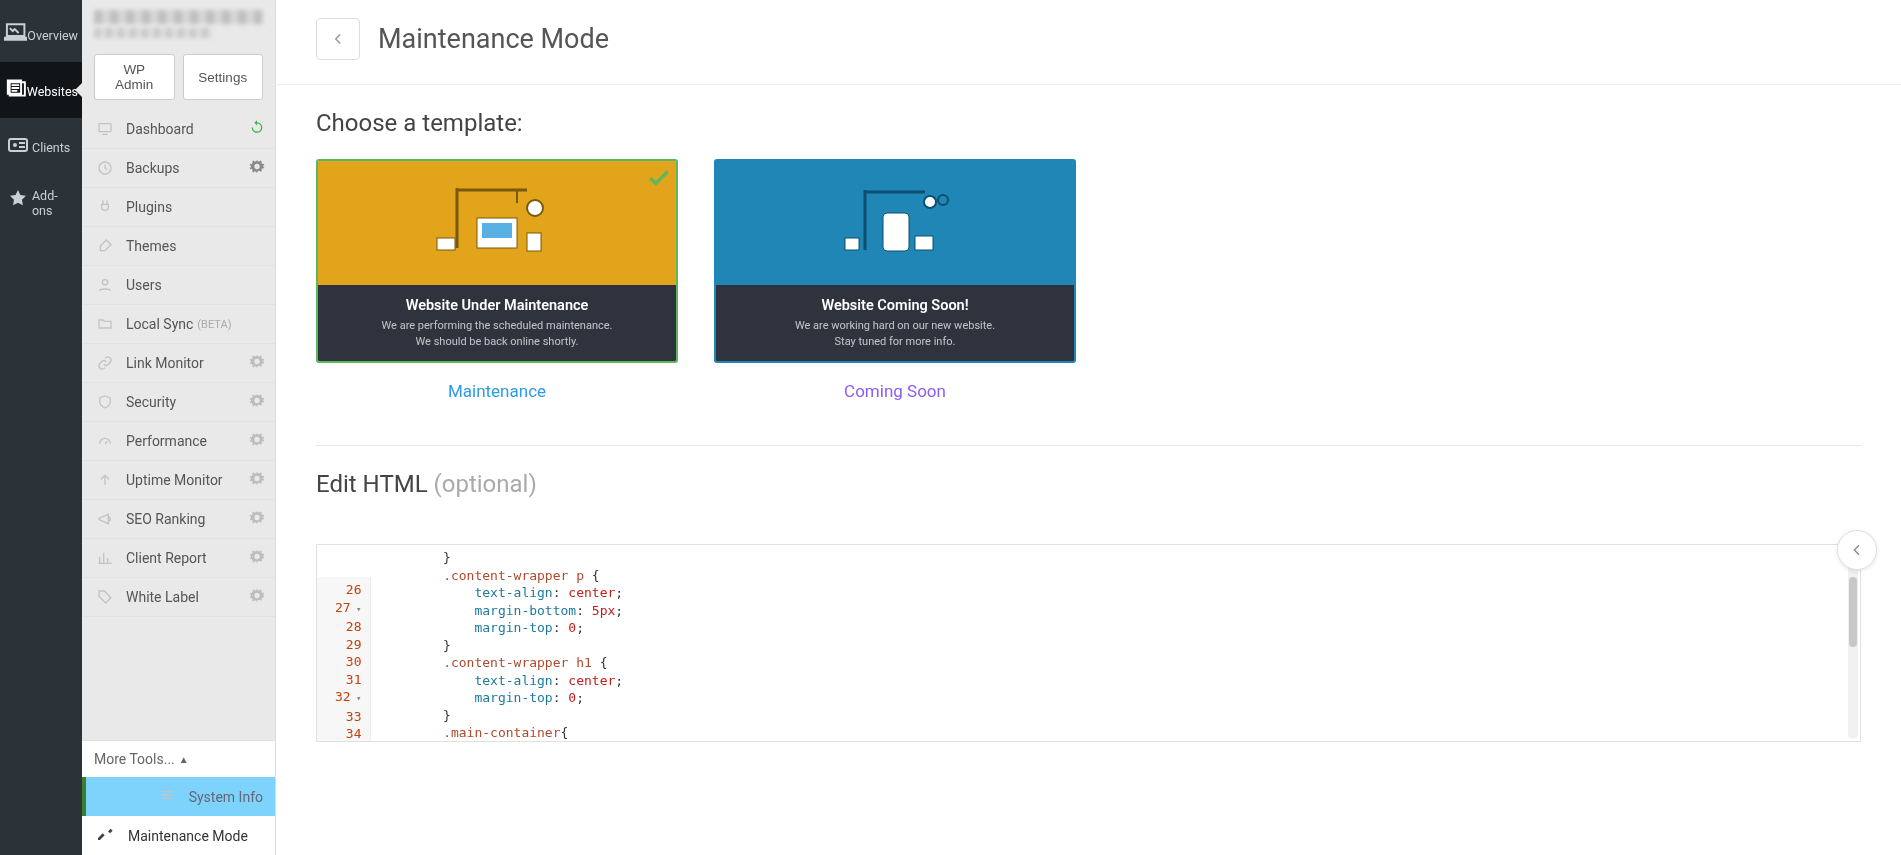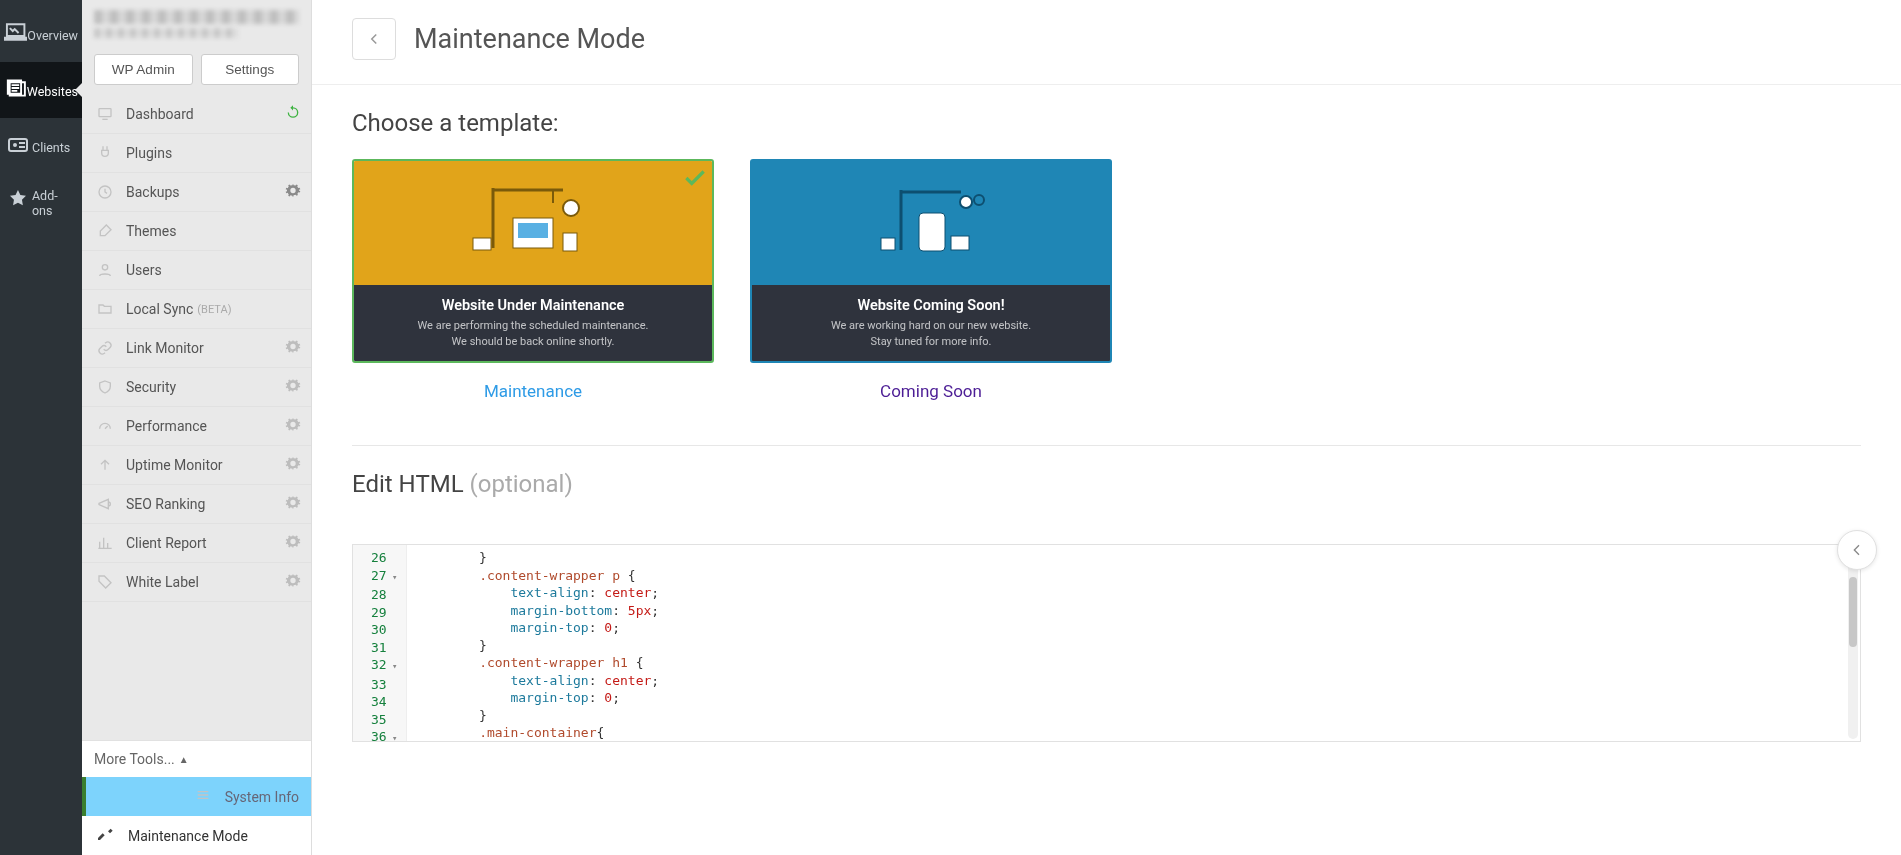--- a/index.html
+++ b/index.html
@@ -43,21 +43,21 @@
     top: 50%;
     transform: translateY(-50%);
     border: 8px solid transparent;
     border-right-color: #e9e9e9;
   }
   .rail-item svg { width: 28px; height: 24px; fill: currentColor; margin-bottom: 6px; }
   .rail-item span { font-size: 12.5px; }
 
   
   .side {
-    width: 230px;
+    width: 194px;
     background: #e9e9e9;
     border-right: 1px solid #ddd;
     flex-shrink: 0;
     display: flex;
     flex-direction: column;
     position: relative;
   }
   .side-head { padding: 10px 12px 10px 12px; }
   .site-name-blur {
     height: 14px;
@@ -180,21 +180,21 @@
   }
   .thumb-bot {
     height: 38%;
     display:flex;flex-direction:column;align-items:center;justify-content:center;
     color:#fff;
   }
   .thumb-bot .t1 { font-size: 14.5px; font-weight: 600; margin-bottom: 4px;}
   .thumb-bot .t2 { font-size: 11px; opacity: .7; line-height: 1.4; text-align:center;}
   .card-label { text-align:center; padding-top: 18px; font-size: 17px;}
   .card.selected .card-label { color: #2e9be6; }
-  .card:not(.selected) .card-label { color: #4c1d95; }
+  .card:not(.selected) .card-label { color: #8b5cf6; }
 
   .c-maint .thumb-top { background: #e1a41a; }
   .c-maint .thumb-bot { background: #2f333d; }
   .c-soon  .thumb-top { background: #1f86b5; }
   .c-soon  .thumb-bot { background: #2f333d; }
   .c-soon  .thumb { border-color: transparent; }
 
   hr.sep { margin: 34px 40px 0 40px; border: none; border-top: 1px solid #e7e7e7; }
 
   
@@ -204,25 +204,27 @@
     display:flex;
     height: 198px;
     overflow:hidden;
     position:relative;
     font-family: Consolas, Menlo, monospace;
     font-size: 13px;
     background:#fff;
   }
   .gutter {
     background:#f7f7f7;
-    color:#15803d;
+    color:#c2410c;
+    text-align:right;
     padding: 4px 8px 4px 18px;
     border-right:1px solid #eee;
     line-height: 17.5px;
     user-select:none;
+    margin-top:32px;
   }
   .gutter .ln { display:block; }
   .gutter .fold::after { content:" ▾"; font-size:9px; color:#888; }
   .code {
     padding: 4px 10px;
     line-height: 17.5px;
     white-space: pre;
     color:#333;
   }
   .tok-sel { color:#b04a2c; }
@@ -311,36 +313,36 @@
             </svg>
           </span>
           <span>Dashboard</span>
           <span class="gear"><svg viewBox="0 0 24 24" fill="currentColor">
               <path d="M12 4V1L8 5l4 4V6a6 6 0 11-6 6H4a8 8 0 108-8z"></path>
             </svg></span>
         </div>
         <div class="side-item">
           <span class="mi">
             <svg viewBox="0 0 24 24">
-              <path d="M9 2v6M15 2v6M7 8h10v4a5 5 0 01-10 0z" fill="none" stroke="currentColor" stroke-width="2"></path>
-            </svg>
-          </span>
-          <span>Plugins</span>
-        </div>
-        <div class="side-item">
-          <span class="mi">
-            <svg viewBox="0 0 24 24">
               <circle cx="12" cy="12" r="9" fill="none" stroke="currentColor" stroke-width="2"></circle>
               <path d="M12 7v5l3 2" stroke="currentColor" stroke-width="2" fill="none"></path>
             </svg>
           </span>
           <span>Backups</span>
           <span class="gear" style="color: rgb(138, 138, 138);"><svg viewBox="0 0 24 24">
               <path d="M12 8a4 4 0 100 8 4 4 0 000-8zm9 4l2 1-1 2-2-.5a8 8 0 01-1.4 2.4l.8 2-2 1-1.4-1.6a8 8 0 01-2.8.6L12 22l-1-2.1a8 8 0 01-2.8-.6L6.8 21l-2-1 .8-2A8 8 0 014.2 15.5L2 16l-1-2 2-1a8 8 0 010-2L1 10l1-2 2.2.5A8 8 0 015.6 6.1L4.8 4l2-1L8.2 4.6a8 8 0 012.8-.6L12 2l1 2a8 8 0 012.8.6L17.2 3l2 1-.8 2a8 8 0 011.4 2.4L22 8l1 2-2 1a8 8 0 010 2z"></path>
             </svg></span>
+        </div>
+        <div class="side-item">
+          <span class="mi">
+            <svg viewBox="0 0 24 24">
+              <path d="M9 2v6M15 2v6M7 8h10v4a5 5 0 01-10 0z" fill="none" stroke="currentColor" stroke-width="2"></path>
+            </svg>
+          </span>
+          <span>Plugins</span>
         </div>
         <div class="side-item">
           <span class="mi">
             <svg viewBox="0 0 24 24">
               <path d="M14 3l7 7-9 9H5v-7z" fill="none" stroke="currentColor" stroke-width="2"></path>
             </svg>
           </span>
           <span>Themes</span>
         </div>
         <div class="side-item">

